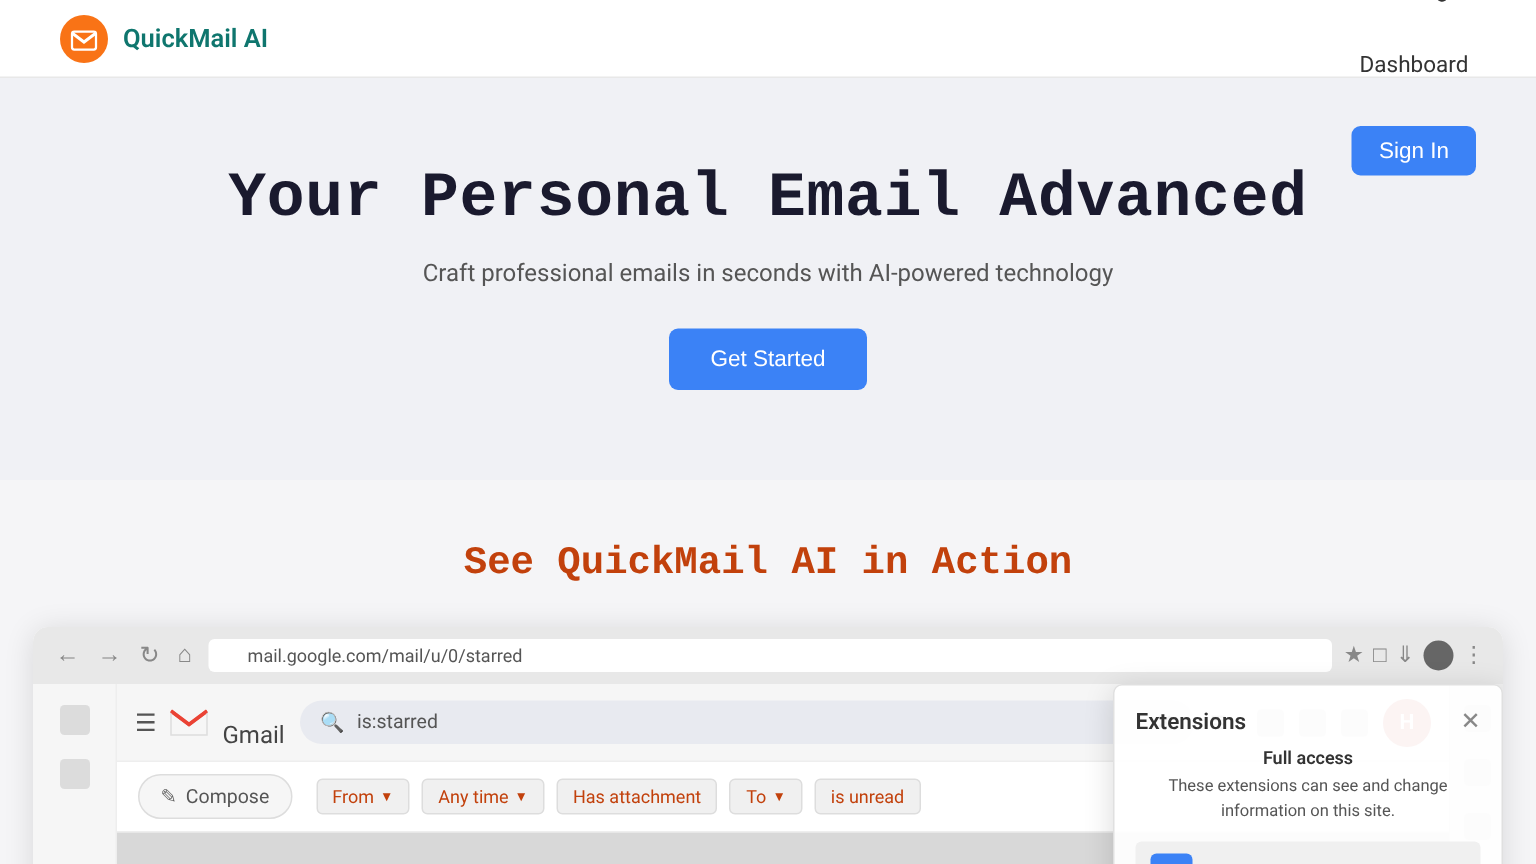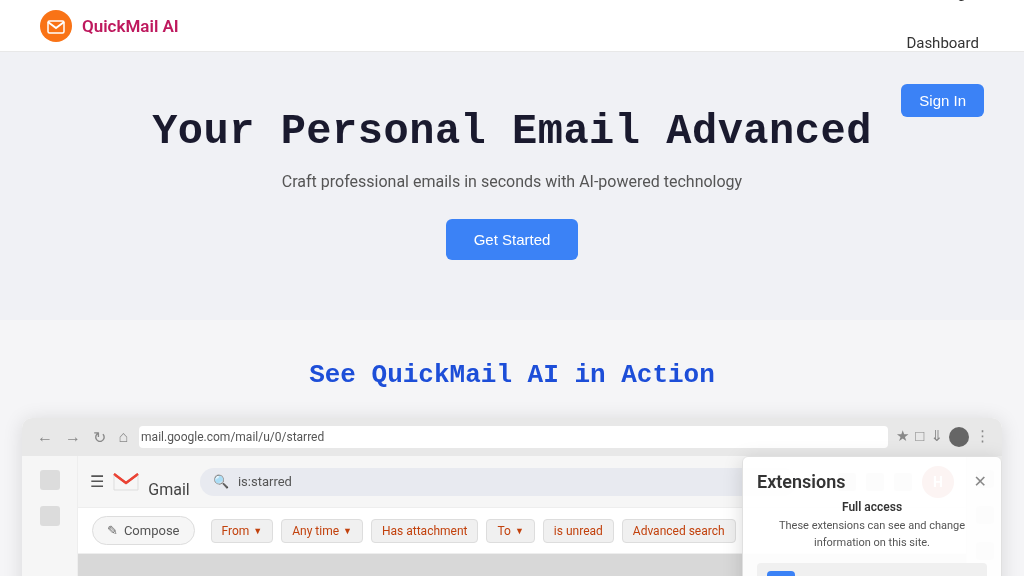--- a/index.html
+++ b/index.html
@@ -20,21 +20,21 @@
       align-items: center;
       gap: 10px;
     }
     .logo-icon {
       width: 32px;
       height: 32px;
     }
     .nav-title {
       font-size: 17px;
       font-weight: 600;
-      color: #be185d;
+      color: #0f766e;
     }
     .nav-links {
       display: flex;
       align-items: center;
       gap: 32px;
       flex-direction: column;
     }
     .nav-link {
       font-size: 15px;
       color: #333;
@@ -84,21 +84,21 @@
 
     
     .demo-section {
       background: #f5f5f7;
       padding: 40px 20px 0;
       text-align: center;
     }
     .demo-title {
       font-size: 26px;
       font-weight: 700;
-      color: #1d4ed8;
+      color: #c2410c;
       font-family: 'Courier New', Courier, monospace;
       margin-bottom: 28px;
     }
 
     
     .browser-mock {
       background: #fff;
       border-radius: 10px 10px 0 0;
       box-shadow: 0 2px 20px rgba(0,0,0,0.12);
       margin: 0 auto;
@@ -125,21 +125,21 @@
       border: none;
       color: #888;
       font-size: 16px;
       cursor: default;
       padding: 0 3px;
     }
     .browser-url-bar {
       flex: 1;
       background: #fff;
       border-radius: 4px;
-      padding: 4px 2px;
+      padding: 4px 26px;
       font-size: 12px;
       color: #555;
       text-align: left;
     }
     .browser-action-icons {
       display: flex;
       gap: 6px;
       color: #888;
       font-size: 15px;
     }
@@ -281,21 +281,21 @@
       padding: 14px;
       z-index: 10;
     }
     .ext-header {
       display: flex;
       align-items: center;
       justify-content: space-between;
       margin-bottom: 8px;
     }
     .ext-title {
-      font-size: 18px;
+      font-size: 15px;
       font-weight: 600;
       color: #333;
     }
     .ext-close {
       color: #888;
       font-size: 16px;
       cursor: pointer;
     }
     .ext-section-label {
       font-size: 12px;
@@ -445,23 +445,20 @@
           <div class="filter-chip">
             <span>Has attachment</span>
           </div>
           <div class="filter-chip">
             <span>To</span>
             <span class="filter-chip-arrow">▼</span>
           </div>
           <div class="filter-chip">
             <span>is unread</span>
           </div>
-          <div class="filter-chip">
-            <span>Advanced search</span>
-          </div>
         </div>
 
         <div class="gmail-body"></div>
       </div>
 
       <div class="browser-right-panel">
         <div class="browser-right-icon"></div>
         <div class="browser-right-icon"></div>
         <div class="browser-right-icon"></div>
 

